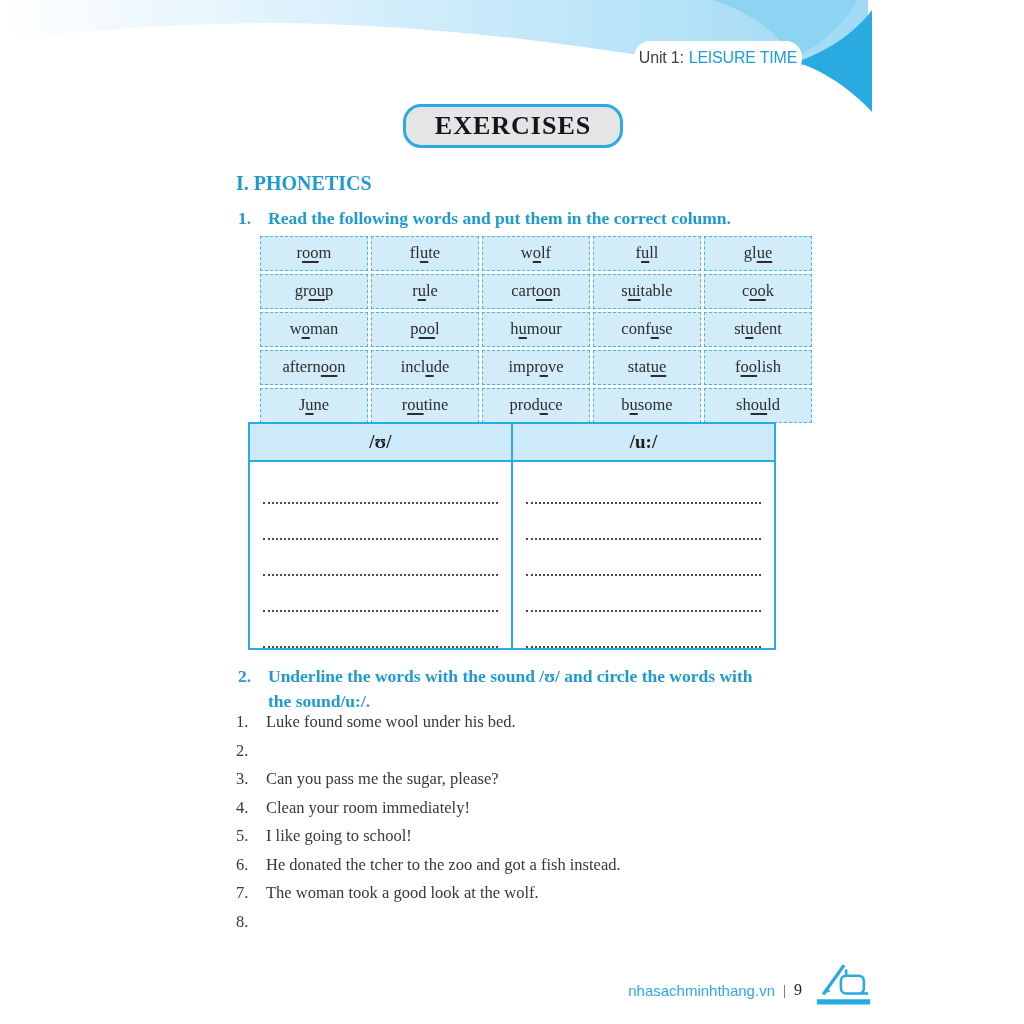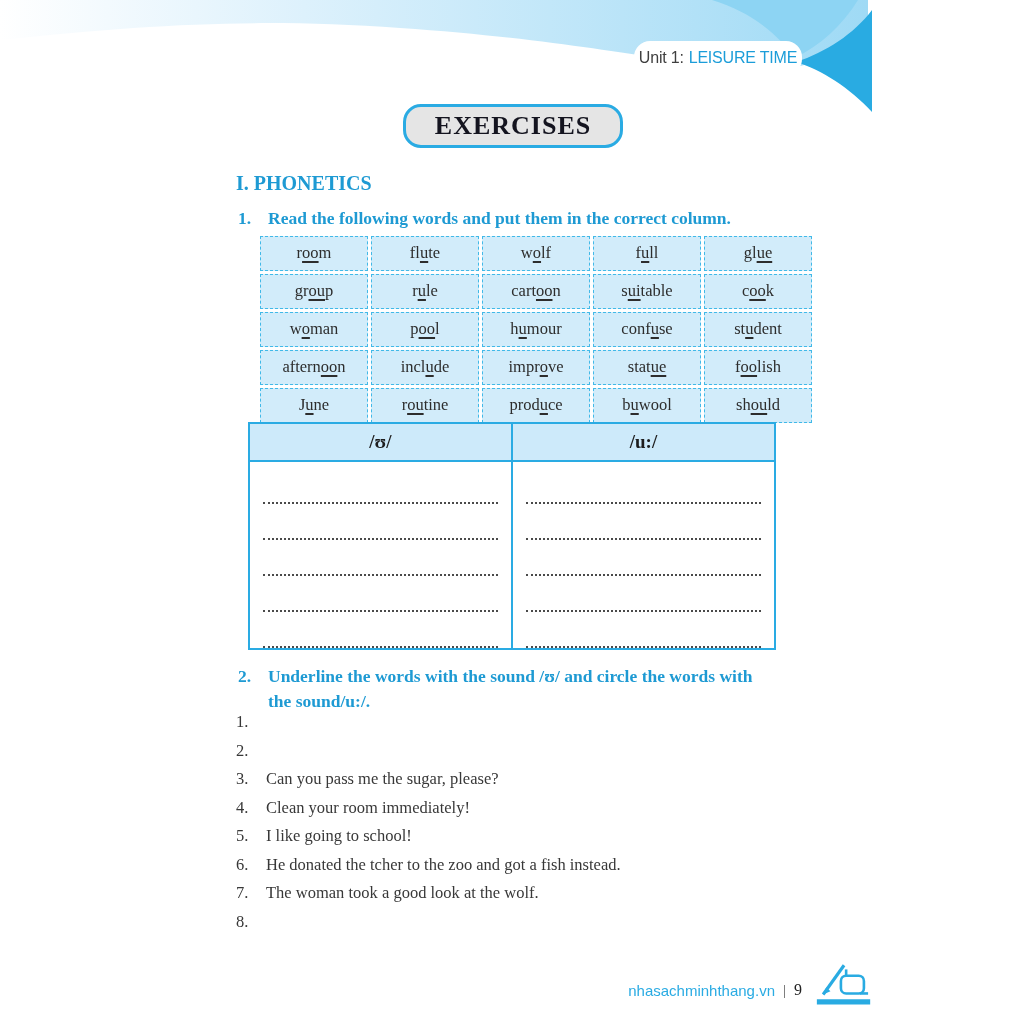--- a/index.html
+++ b/index.html
@@ -143,21 +143,21 @@
 
     <div class="word-cell"><span>aftern</span><span class="snd">oo</span><span>n</span></div>
     <div class="word-cell"><span>incl</span><span class="snd">u</span><span>de</span></div>
     <div class="word-cell"><span>impr</span><span class="snd">o</span><span>ve</span></div>
     <div class="word-cell"><span>stat</span><span class="snd">ue</span><span></span></div>
     <div class="word-cell"><span>f</span><span class="snd">oo</span><span>lish</span></div>
 
     <div class="word-cell"><span>J</span><span class="snd">u</span><span>ne</span></div>
     <div class="word-cell"><span>r</span><span class="snd">ou</span><span>tine</span></div>
     <div class="word-cell"><span>prod</span><span class="snd">u</span><span>ce</span></div>
-    <div class="word-cell"><span>b</span><span class="snd">u</span><span>wool</span></div>
+    <div class="word-cell"><span>b</span><span class="snd">u</span><span>some</span></div>
     <div class="word-cell"><span>sh</span><span class="snd">ou</span><span>ld</span></div>
   </div>
 
   <div class="answer-table">
     <div class="answer-head">
       <div class="answer-head-cell">/ʊ/</div>
       <div class="answer-head-cell">/u:/</div>
     </div>
     <div class="answer-body">
       <div class="answer-col">
@@ -181,20 +181,21 @@
     <span class="tnum">2.</span>
     <span>
       <span>Underline the words with the sound /ʊ/ and circle the words with</span><br>
       <span>the sound/u:/.</span>
     </span>
   </div>
 
   <div class="sentences">
     <div class="sentence">
         <span class="snum">1.</span>
+        <span>Luke found some wool under his bed.</span>
       </div>
     <div class="sentence">
         <span class="snum">2.</span>
       </div>
     <div class="sentence">
         <span class="snum">3.</span>
         <span>Can you pass me the sugar, please?</span>
       </div>
     <div class="sentence">
         <span class="snum">4.</span>

